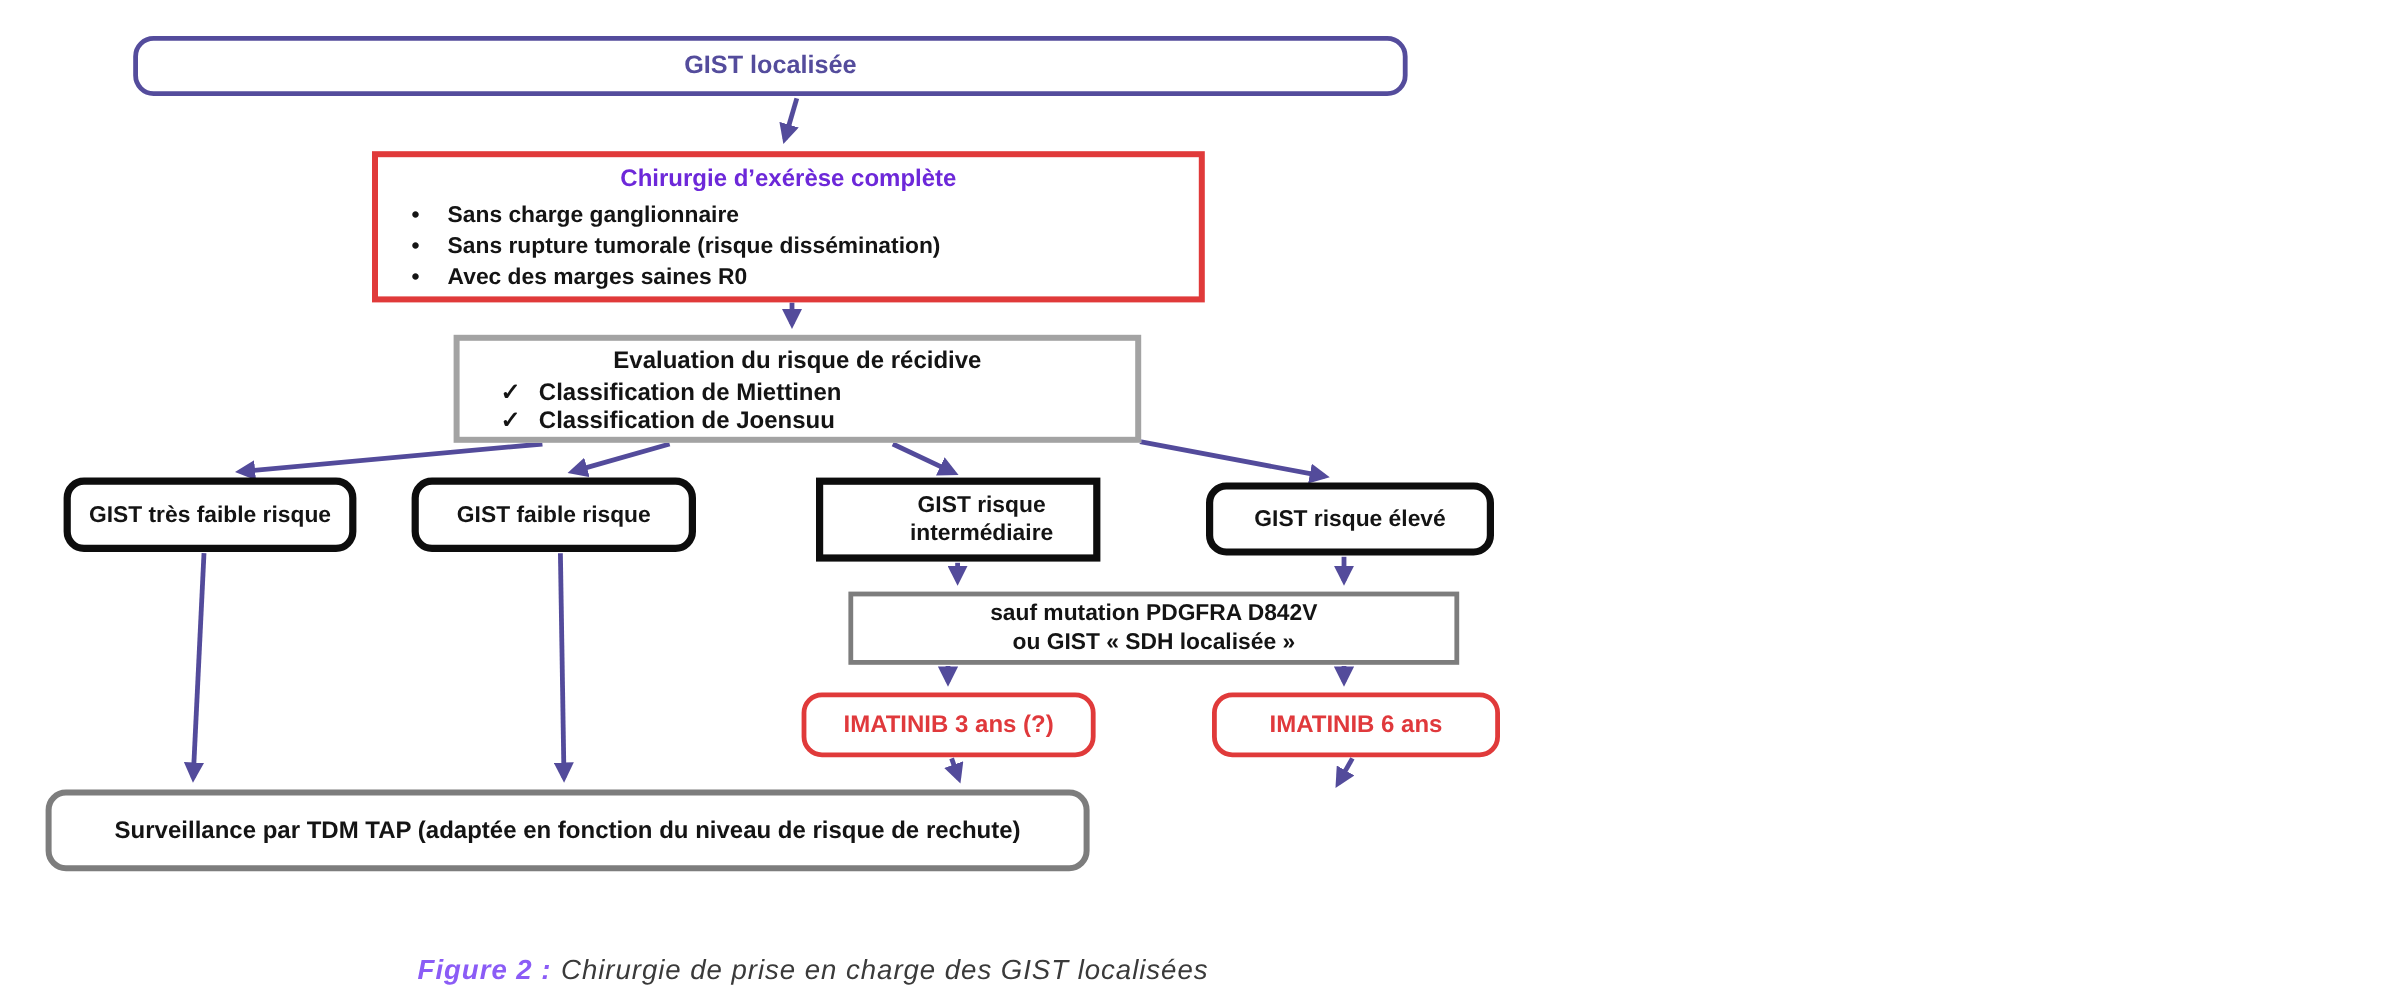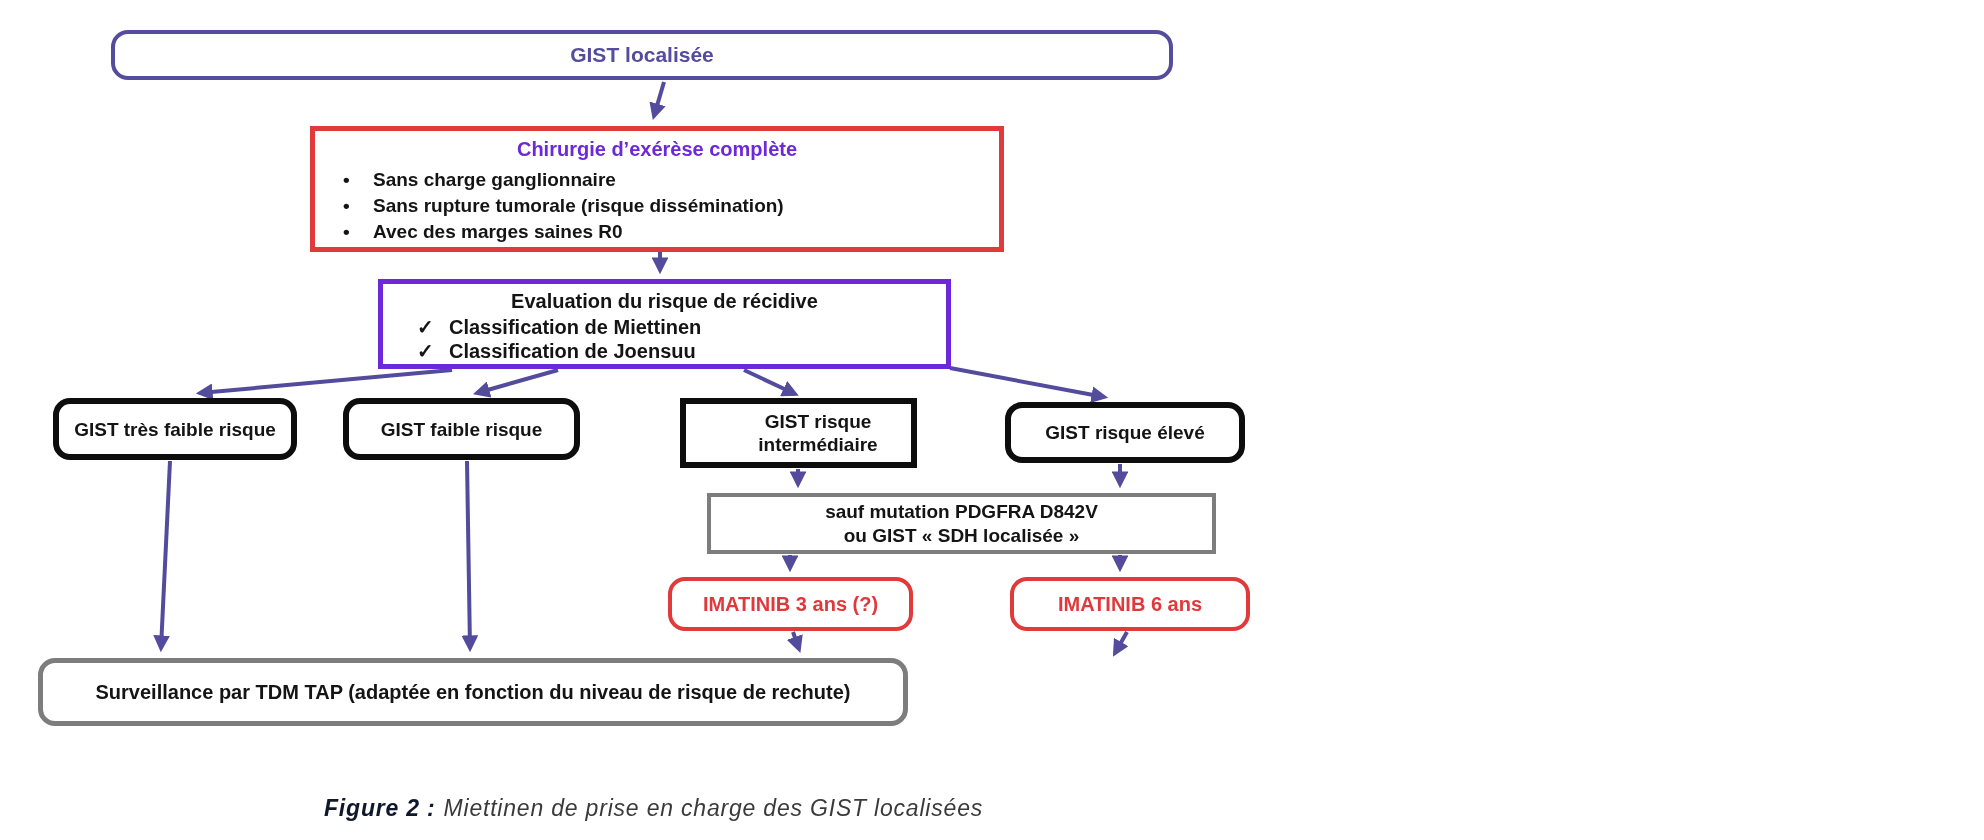--- a/index.html
+++ b/index.html
@@ -59,21 +59,21 @@
   .bullet-row {
     text-align: left;
     padding-left: 24px;
     font-size: 19px;
     line-height: 26px;
     color: #141414;
   }
   .bullet-glyph { display: inline-block; width: 30px; text-align: left; padding-left: 4px; }
   .eval-box {
     left: 378px; top: 279px; width: 573px; height: 90px;
-    border: 5px solid #6d28d9;
+    border: 5px solid #a3a3a3;
     padding-top: 6px;
   }
   .eval-title {
     text-align: center;
     font-size: 20px;
     margin-bottom: 2px;
   }
   .check-row {
     text-align: left;
     padding-left: 34px;
@@ -118,22 +118,23 @@
     position: absolute;
     left: 324px; top: 795px;
     font-style: italic;
     font-size: 23px;
     color: #3a3a3a;
     letter-spacing: 0.8px;
     white-space: nowrap;
   }
   .caption-label {
     font-weight: bold;
-    color: #0f172a;
+    color: #8b5cf6;
     margin-right: 8px;
+    margin-left: 24px;
   }
 </style>
 </head>
 <body>
 
 <div class="canvas">
 
   <svg class="arrow-layer" viewBox="0 0 1984 840" xmlns="http://www.w3.org/2000/svg">
     <defs>
       <marker id="ah" viewBox="0 0 10 10" refX="7.5" refY="5" markerWidth="4.2" markerHeight="4.2" orient="auto-start-reverse">
@@ -209,16 +210,16 @@
   </div>
   <div class="box center-flex imatinib-box ima2">
     <span>IMATINIB 6 ans</span>
   </div>
 
   <div class="box center-flex surv-box">
     <span>Surveillance par TDM TAP (adaptée en fonction du niveau de risque de rechute)</span>
   </div>
 
   <div class="caption">
-    <span class="caption-label">Figure 2 :</span><span>Miettinen de prise en charge des GIST localisées</span>
+    <span class="caption-label">Figure 2 :</span><span>Chirurgie de prise en charge des GIST localisées</span>
   </div>
 
 </div>
 
 </body></html>

